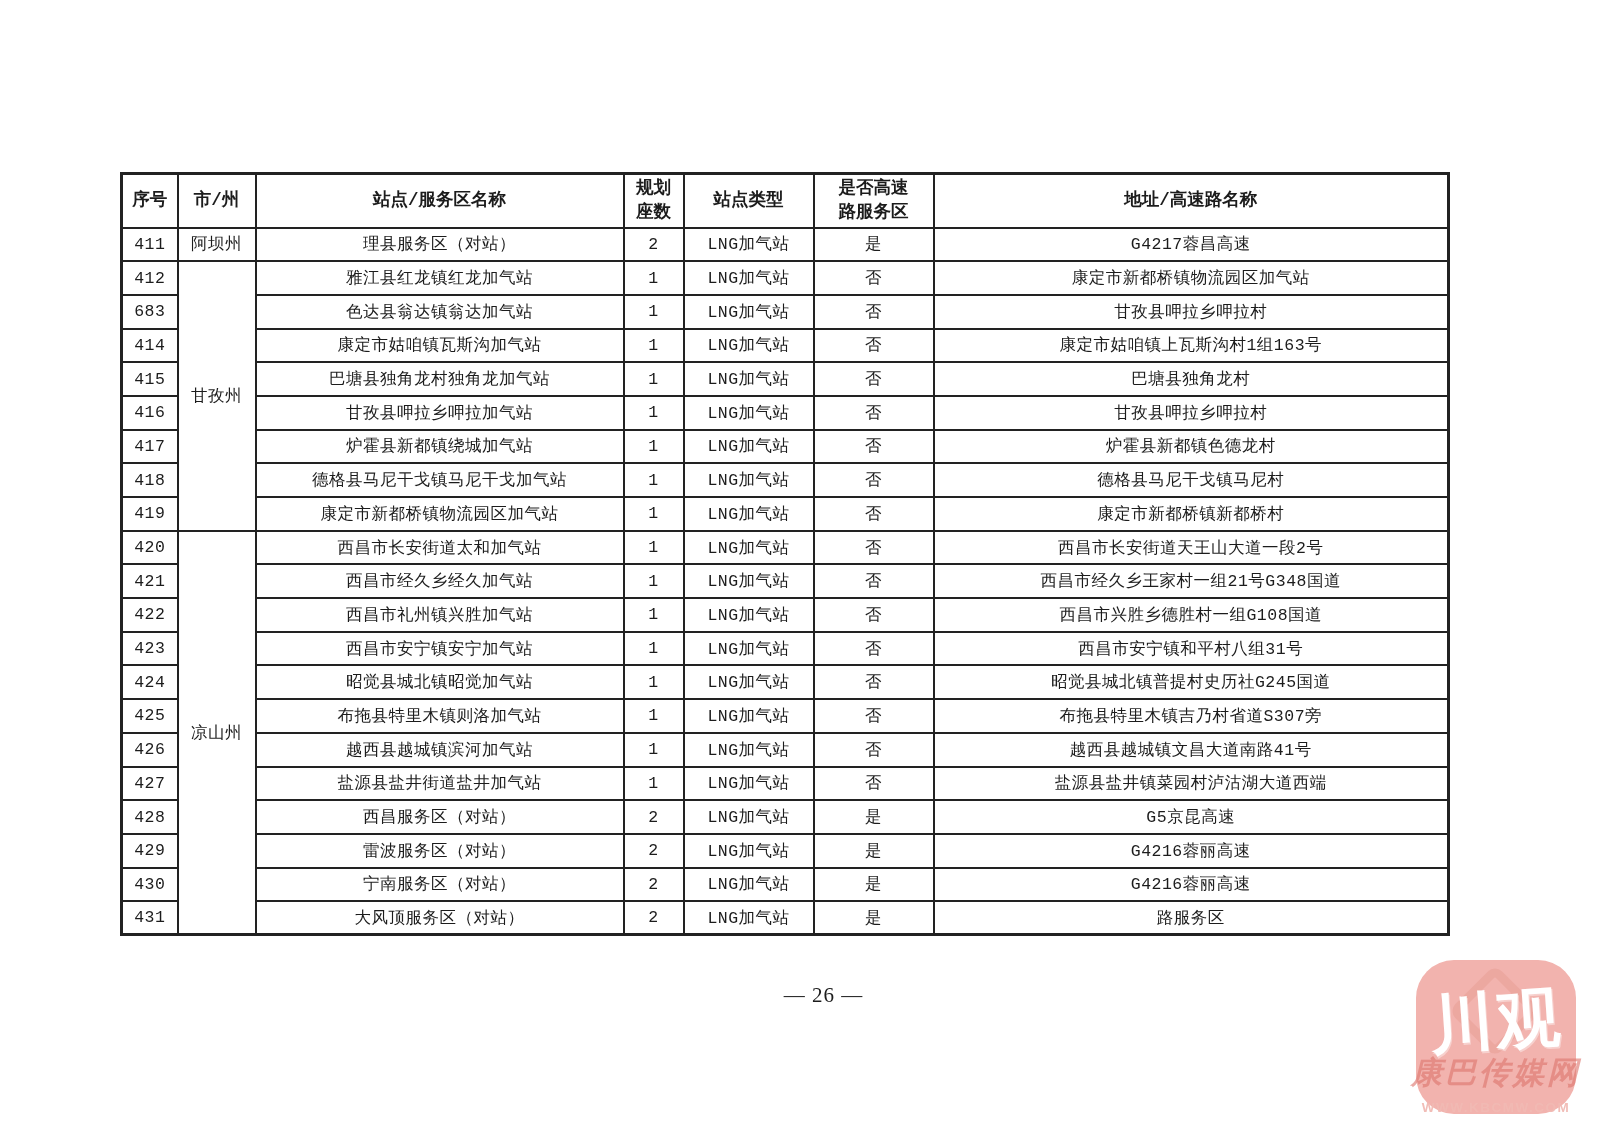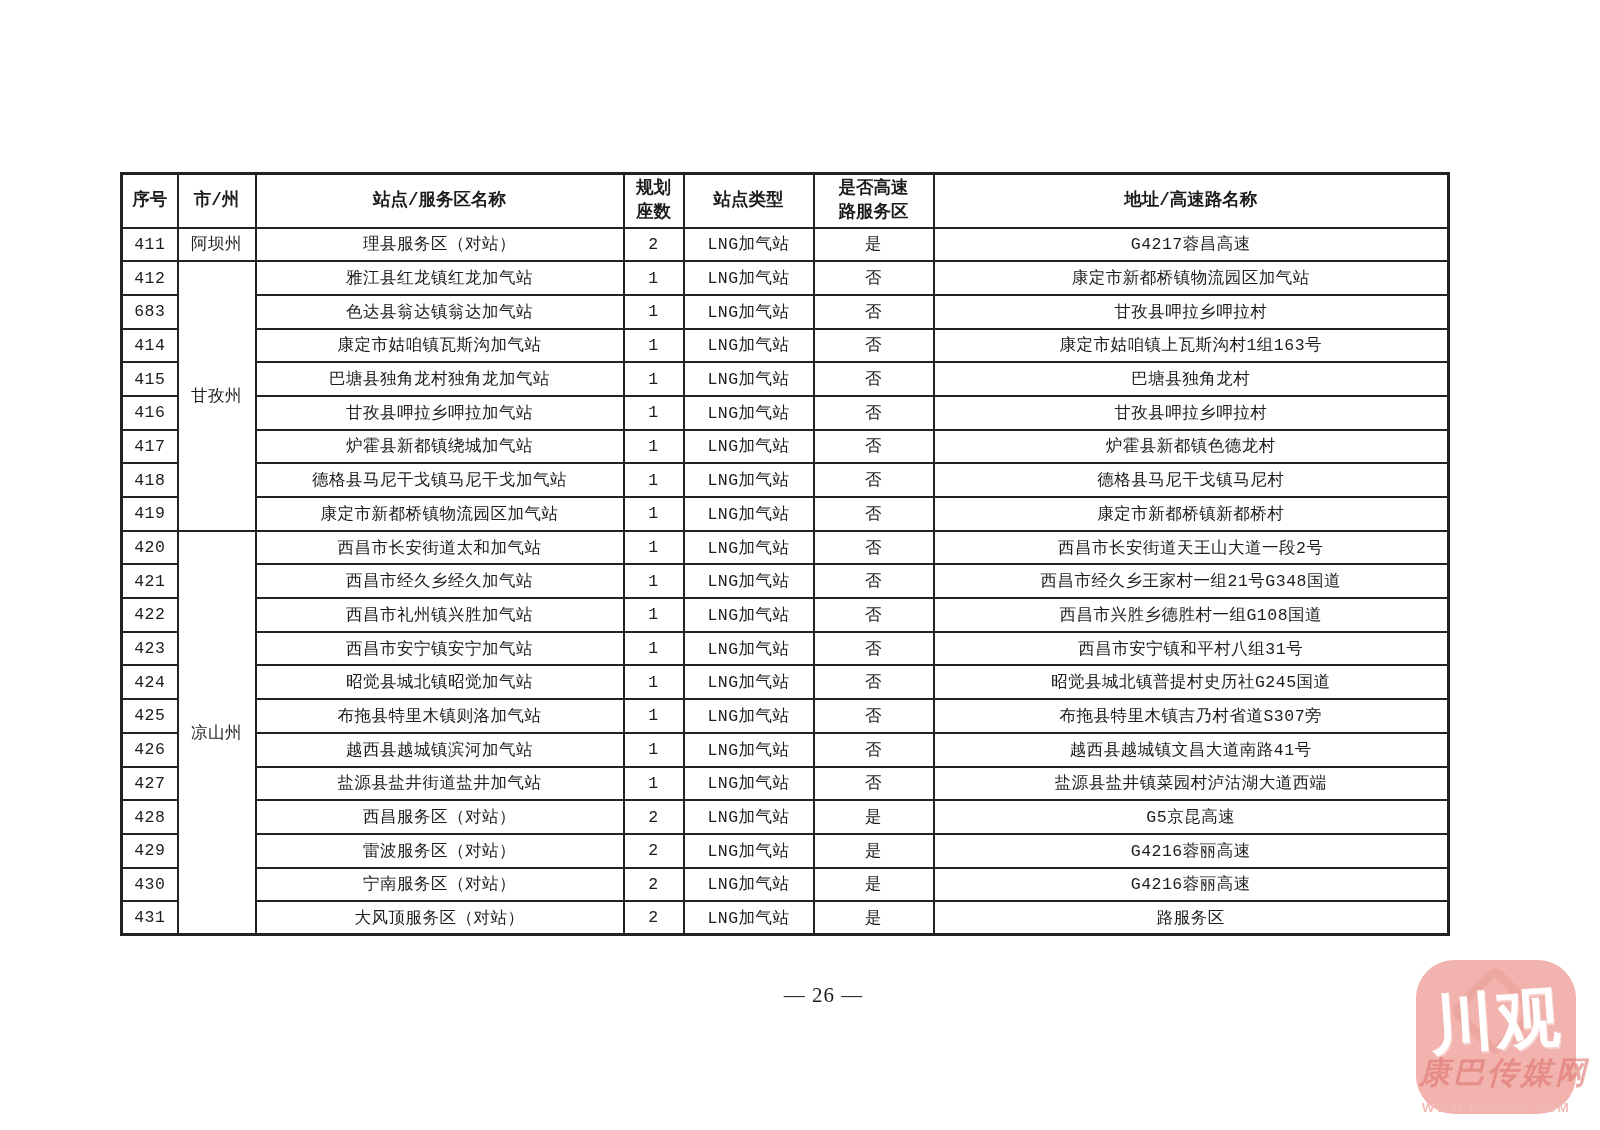--- a/index.html
+++ b/index.html
@@ -102,21 +102,21 @@
     text-align: center;
     font-size: 64px;
     font-weight: bold;
     color: #ffffff;
     transform: rotate(-4deg);
     text-shadow: 1px 2px 0 rgba(255,255,255,0.4);
     letter-spacing: 2px;
   }
   .wm-name {
     position: absolute;
-    left: 8px;
+    left: 0;
     top: 96px;
     width: 100%;
     text-align: center;
     font-size: 31px;
     font-weight: bold;
     letter-spacing: 3px;
     color: rgba(221, 118, 110, 0.62);
     font-style: italic;
     white-space: nowrap;
   }

